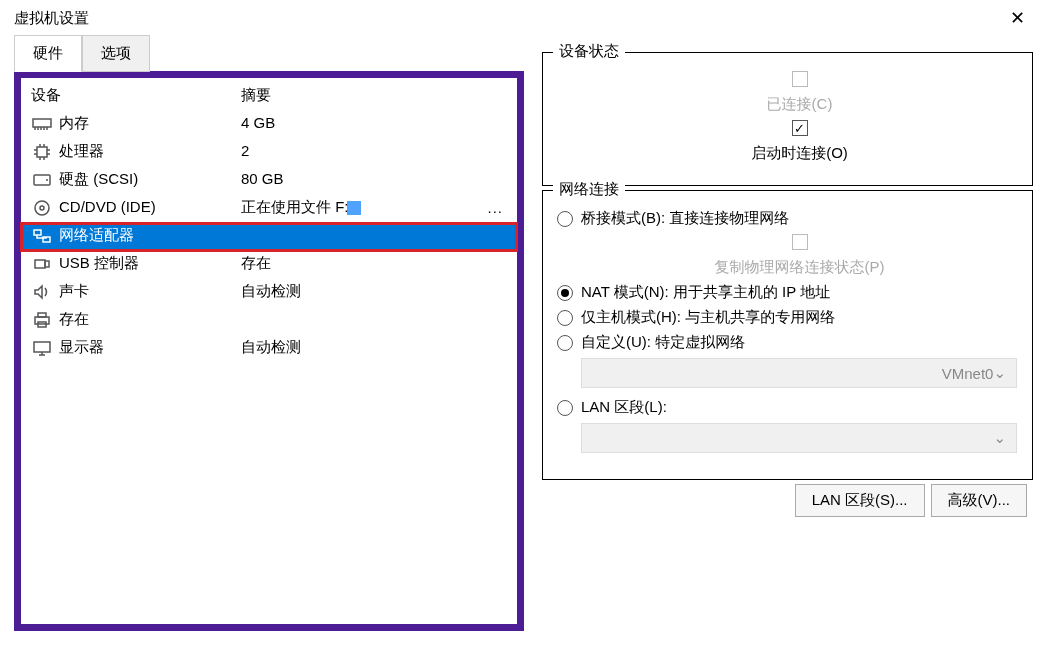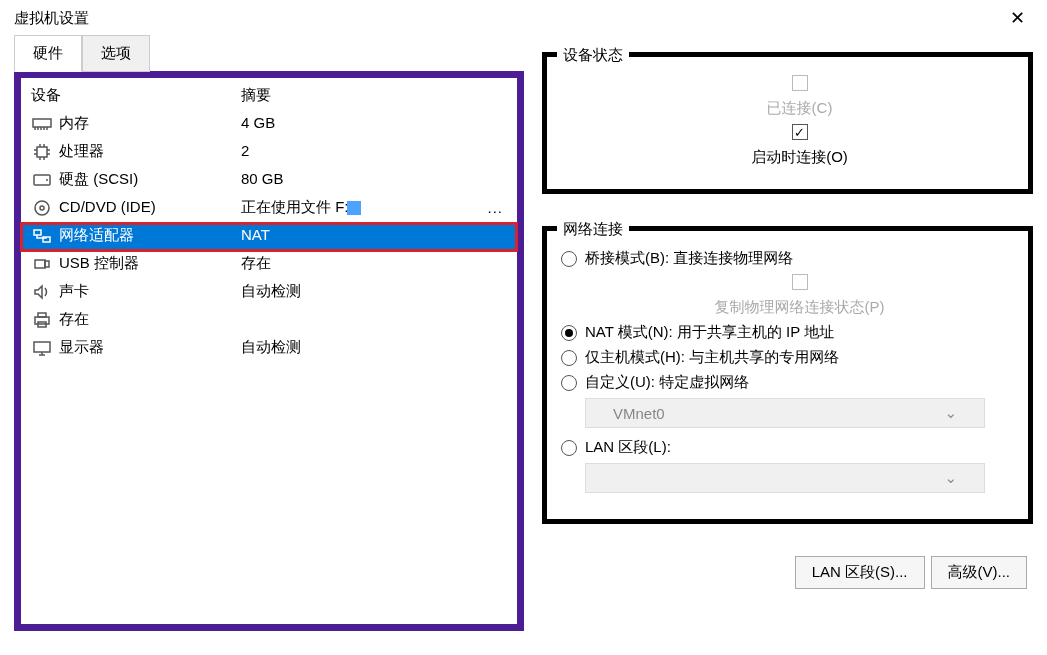--- a/index.html
+++ b/index.html
@@ -25,31 +25,31 @@
     .device-row { display: flex; align-items: flex-start; padding: 3px 10px; height: 28px; font-size: 15px; position: relative; }
     .device-row.selected { background: #0078d7; color: #fff; }
     .device-row.highlighted { outline: 3px solid #d8232a; outline-offset: -2px; }
     .dev-icon { width: 22px; height: 20px; margin-right: 6px; display: inline-flex; align-items: center; justify-content: center; color: #555; }
     .device-row.selected .dev-icon { color: #fff; }
     .dev-label { flex: 0 0 182px; }
     .dev-summary { flex: 1; display: flex; align-items: center; }
     .file-chip { display: inline-block; width: 14px; height: 14px; background: #4da3ff; margin-left: -2px; }
     .ellipsis { margin-left: auto; padding-right: 4px; letter-spacing: 1px; }
 
-    .fieldset { border: 5px solid #000000; margin-bottom: 32px; padding: 12px 14px 16px 14px; position: relative; }
+    .fieldset { border: 1px solid #000000; margin-bottom: 4px; padding: 12px 14px 16px 14px; position: relative; }
     .fieldset .legend { position: absolute; top: -11px; left: 10px; background: #fff; padding: 0 6px; font-size: 15px; }
     .row { display: flex; align-items: center; margin: 6px 0; gap: 8px; }
     .row.indent { margin-left: 24px; flex-direction: column; }
     .checkbox, .radio { width: 16px; height: 16px; border: 1px solid #555; display: inline-flex; align-items: center; justify-content: center; flex-shrink: 0; background: #fff; }
     .checkbox.disabled { border-color: #bbb; }
     .checkbox.checked::after { content: "✓"; font-size: 13px; line-height: 1; color: #000; }
     .radio { border-radius: 50%; }
     .radio.checked::after { content: ""; width: 8px; height: 8px; background: #000; border-radius: 50%; }
     .label.disabled { color: #aaa; }
-    .dropdown { width: 400px; height: 30px; background: #f0f0f0; border: 1px solid #ddd; padding: 4px 27px; color: #888; display: flex; align-items: center; justify-content: space-between; margin: 4px 0 10px 24px; }
+    .dropdown { width: 436px; height: 30px; background: #f0f0f0; border: 1px solid #ddd; padding: 4px 10px; color: #888; display: flex; align-items: center; justify-content: flex-end; margin: 4px 0 10px 24px; }
     .dropdown .chev { color: #888; }
     .btn-row { display: flex; justify-content: flex-end; gap: 6px; padding-right: 6px; }
     .btn { border: 1px solid #aaa; background: #f6f6f6; padding: 6px 16px; font-size: 15px; cursor: default; }
 
     svg { display: block; }
   </style>
 </head>
 <body>
 
 <div class="window">
@@ -133,23 +133,20 @@
             </div>
             <div class="device-row selected highlighted">
               <span class="dev-icon">
                 <svg width="20" height="16" viewBox="0 0 20 16">
                   <rect x="2" y="2" width="7" height="5" stroke="#fff" fill="none" stroke-width="1.5"></rect>
                   <rect x="11" y="9" width="7" height="5" stroke="#fff" fill="none" stroke-width="1.5"></rect>
                   <path d="M5 7 v3 h9 v-1" stroke="#fff" fill="none" stroke-width="1.5"></path>
                 </svg>
               </span>
               <span class="dev-label">网络适配器</span>
-              <span class="dev-summary">
-                <span>NAT</span>
-              </span>
             </div>
             <div class="device-row">
               <span class="dev-icon">
                 <svg width="18" height="16" viewBox="0 0 18 16">
                   <rect x="2" y="4" width="10" height="8" stroke="#555" fill="none" stroke-width="1.5"></rect>
                   <rect x="12" y="5" width="4" height="6" stroke="#555" fill="none" stroke-width="1.5"></rect>
                 </svg>
               </span>
               <span class="dev-label">USB 控制器</span>
               <span class="dev-summary">

